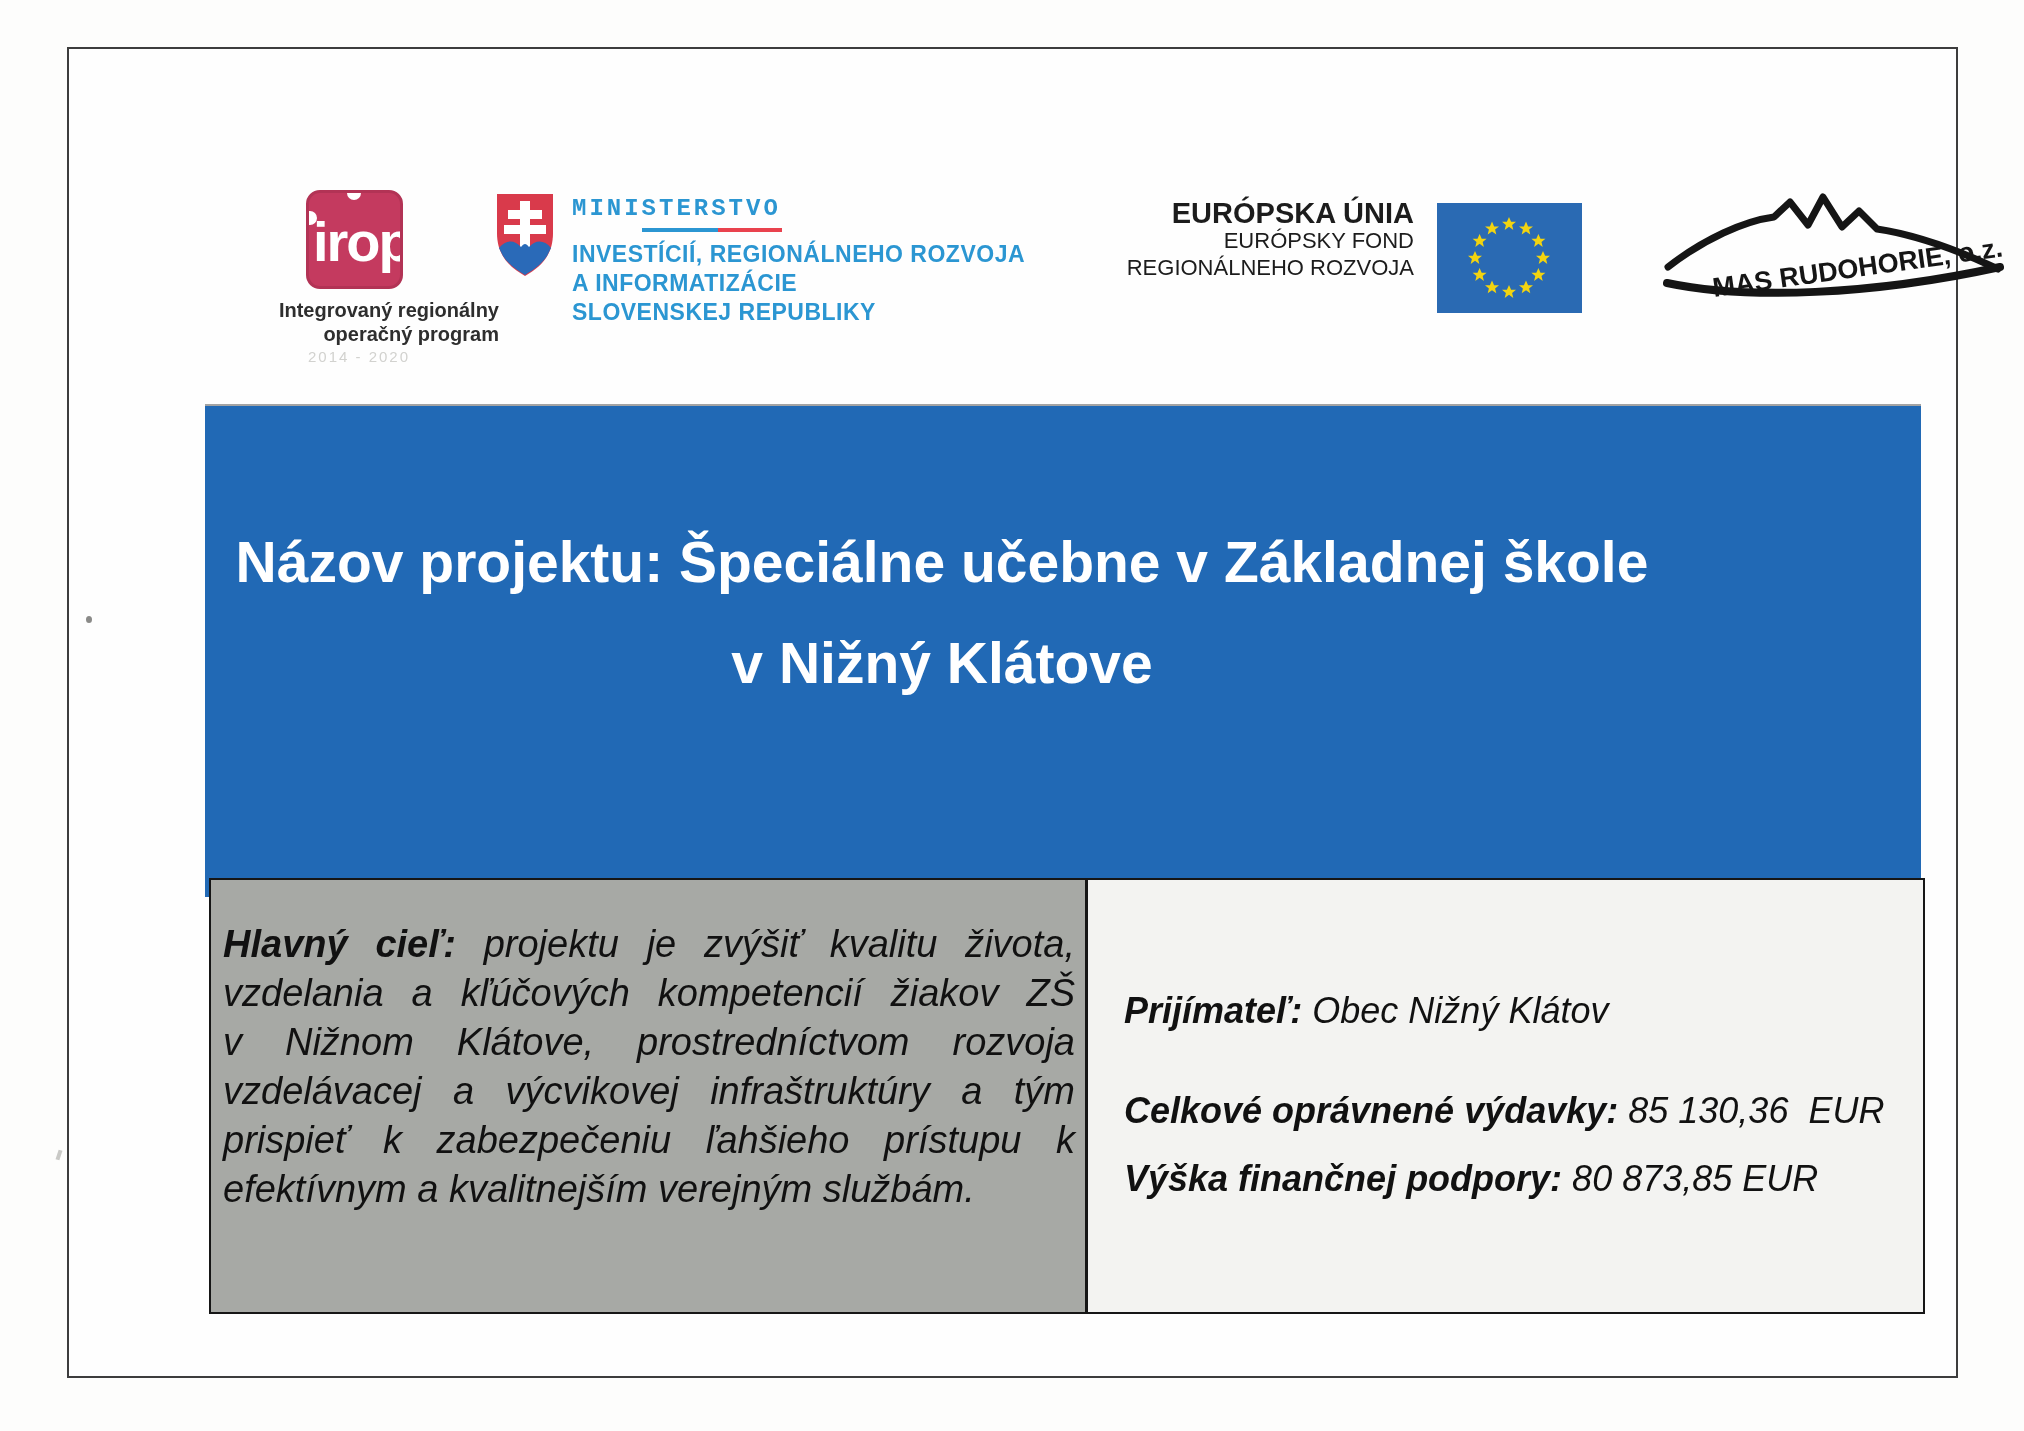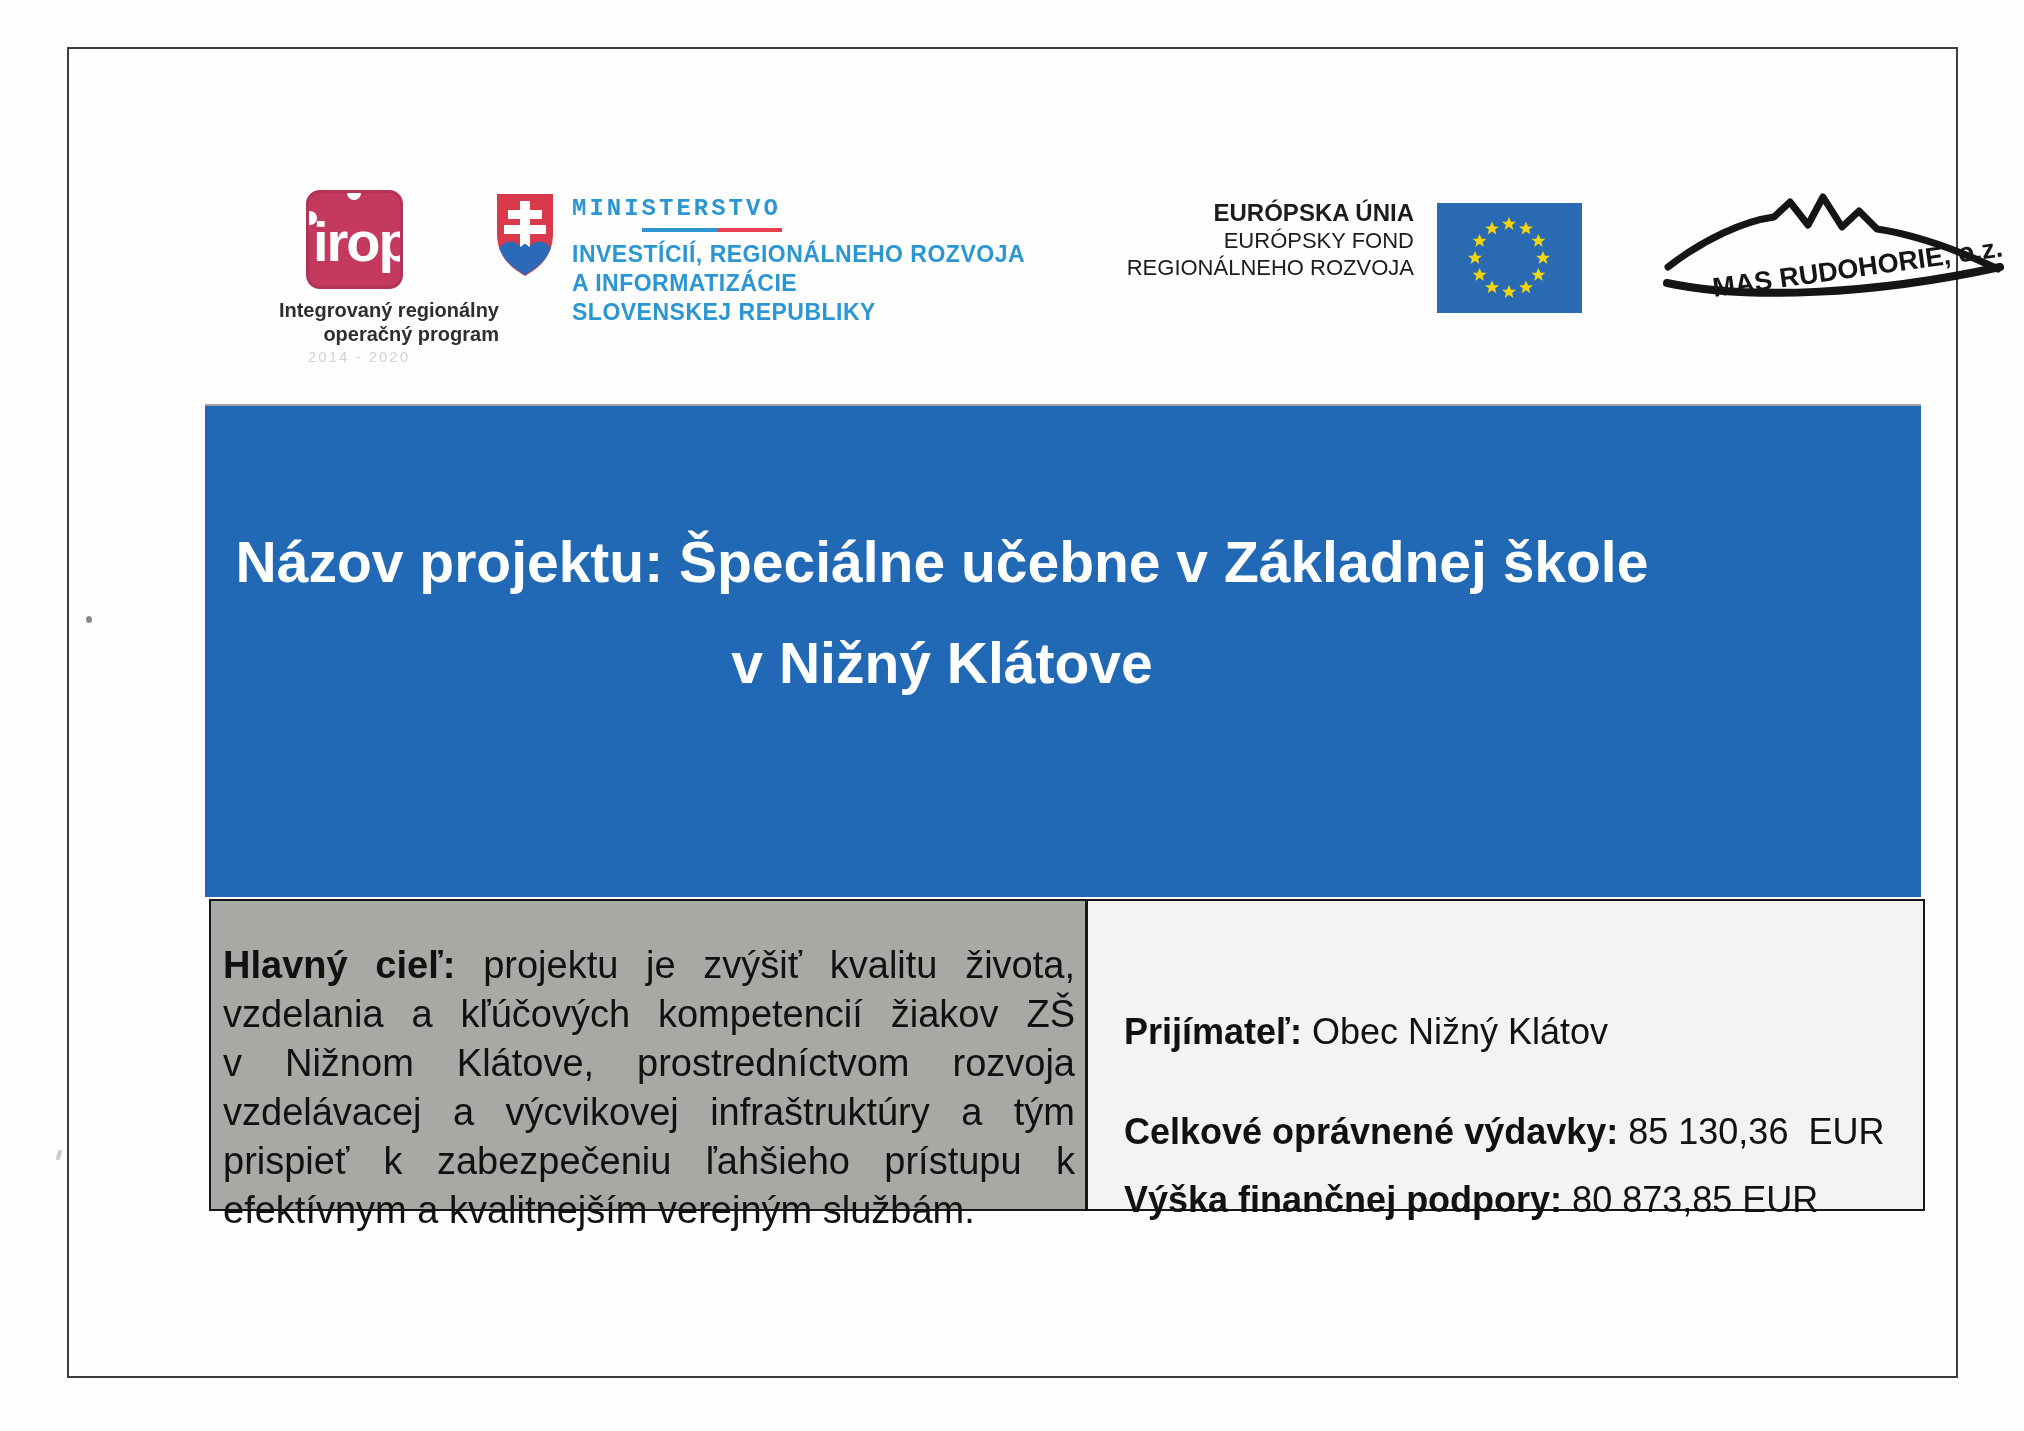--- a/index.html
+++ b/index.html
@@ -51,44 +51,45 @@
   }
   .ministry .m1 { font-size: 24px; letter-spacing: 3px; font-family: Liberation Mono, monospace; }
   .ministry .m-underline { margin: 6px 0 8px 70px; width: 140px; height: 4px; font-size: 0; }
   .ministry .m-underline .ub { display:inline-block; width: 76px; height: 4px; background:#2b96d2; }
   .ministry .m-underline .ur { display:inline-block; width: 64px; height: 4px; background:#e9424e; }
   .ministry .m2 { font-size: 23px; line-height: 29px; letter-spacing: 0.5px; }
   .eu-text {
     position: absolute; left: 1030px; top: 150px; width: 315px;
     text-align: right; color: #1c1c1c;
   }
-  .eu-text .e1 { font-weight: bold; font-size: 24px; line-height: 28px; }
+  .eu-text .e1 { font-weight: bold; font-size: 29px; line-height: 28px; }
   .eu-text .e2 { font-size: 22px; line-height: 27px; }
   .eu-flag { position: absolute; left: 1368px; top: 154px; }
   .mas { position: absolute; left: 1593px; top: 126px; }
   
   .banner {
     position: absolute; left: 136px; top: 355px;
     width: 1716px; height: 493px;
     background: #2169b5;
     border-top: 2px solid #a3a3a3;
   }
   .banner-inner {
     padding: 106px 252px 0 10px;
     text-align: center;
     color: #ffffff; font-weight: bold;
     font-size: 57px; line-height: 101px;
     white-space: nowrap;
   }
   
   .boxes {
-    position: absolute; left: 140px; top: 850px;
-    width: 1716px; height: 312px;
+    position: absolute; left: 140px; top: 829px;
+    width: 1716px; height: 436px;
     border: 2px solid #161616;
     display: flex;
+    font-style: italic;
   }
   .goal-box {
     width: 877px; height: 100%;
     background: #a7a9a5;
     border-right: 3px solid #161616;
     padding: 40px 10px 0 12px;
     color: #111;
     font-size: 38px; line-height: 49px;
   }
   .goal-line { text-align: justify; text-align-last: justify; }

